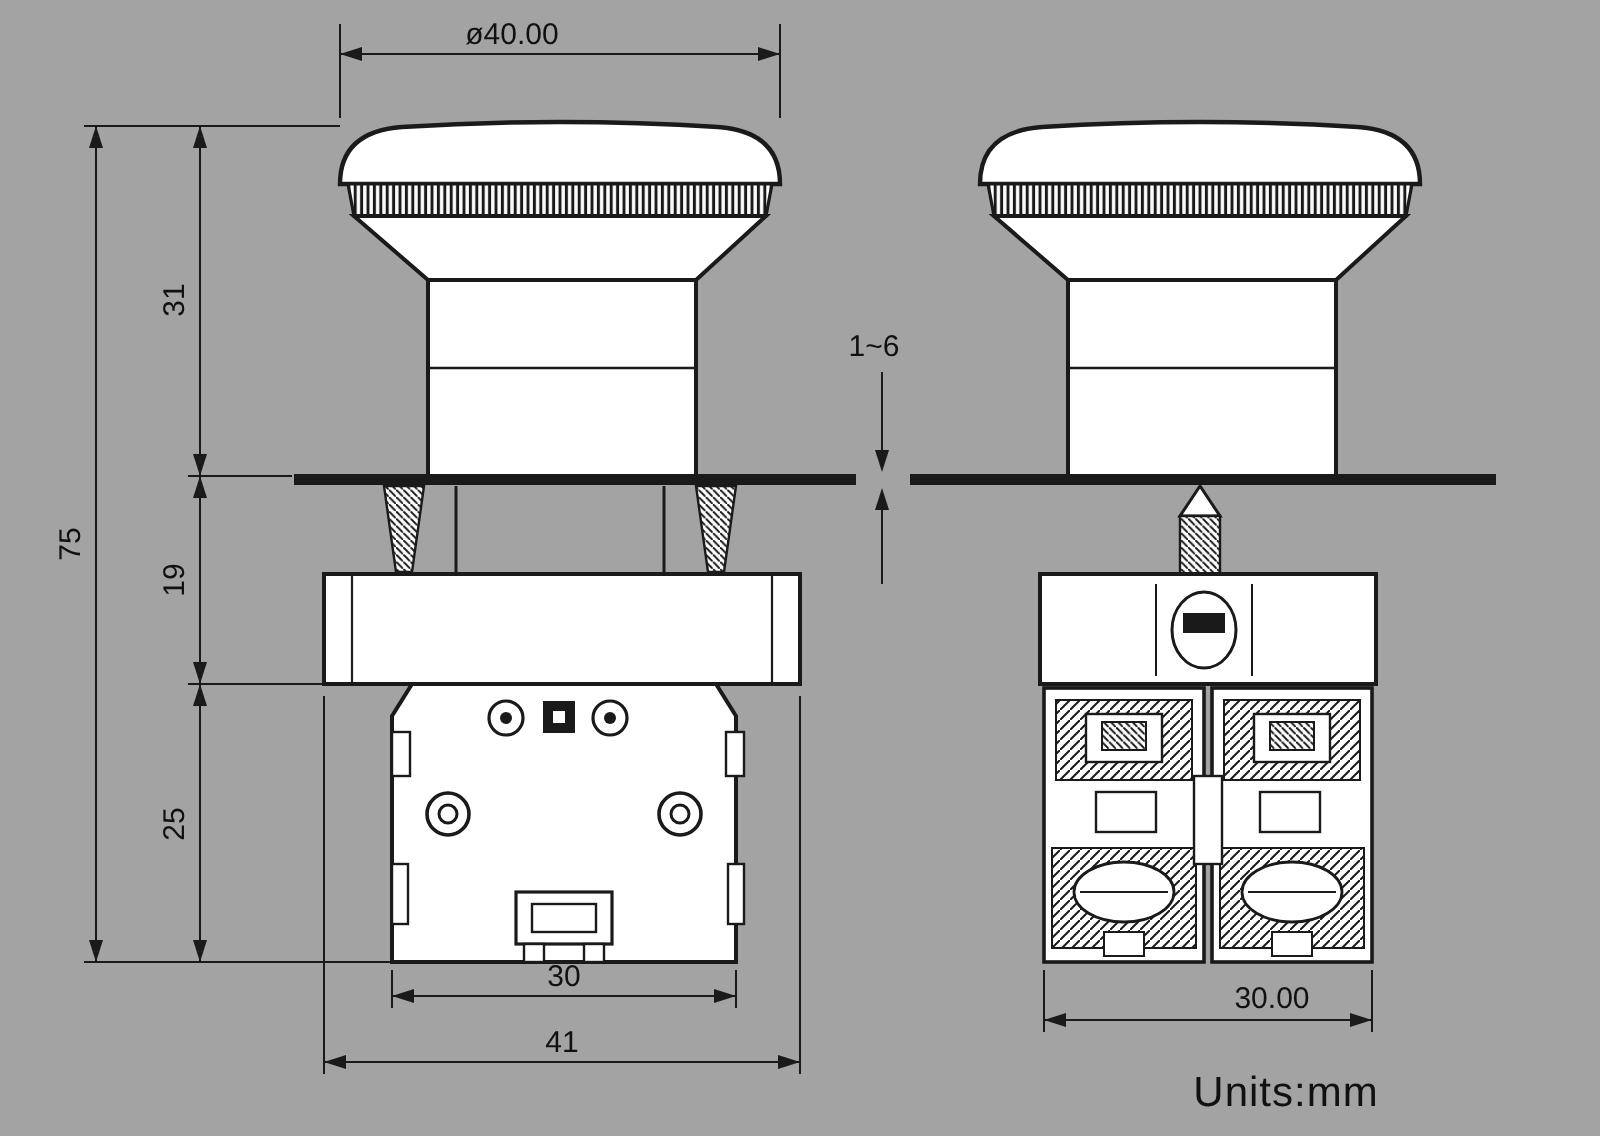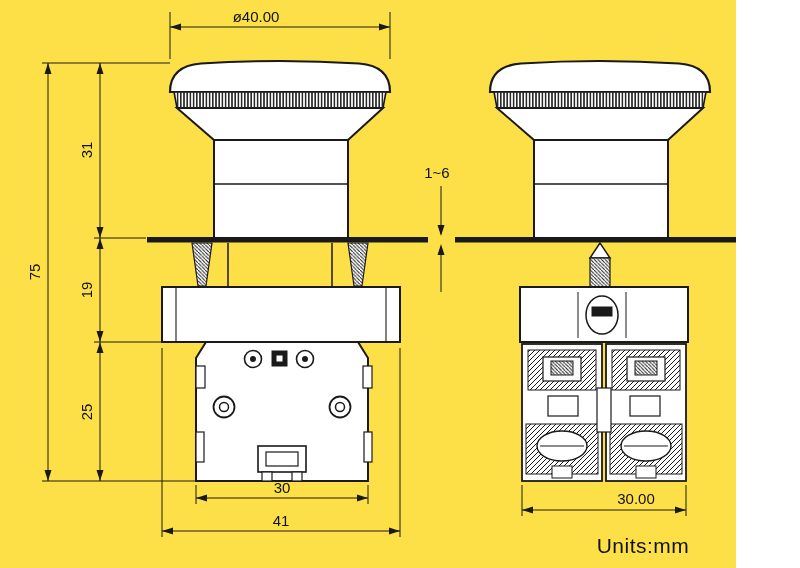--- a/index.html
+++ b/index.html
@@ -1,20 +1,20 @@
 <!DOCTYPE html>
 <html><head>
 <meta charset="utf-8">
 <style>
   html, body { margin: 0; padding: 0; background: #ffffff; }
   .stage {
     position: relative;
-    width: 736px;
+    width: 800px;
     height: 568px;
-    background: #fde047;
+    background: #a3a3a3;
     overflow: hidden;
   }
   svg text {
     font-family: "Liberation Sans", "DejaVu Sans", sans-serif;
     fill: #111111;
     font-size: 15px;
   }
   svg text.units {
     font-size: 21px;
     letter-spacing: 0.5px;

